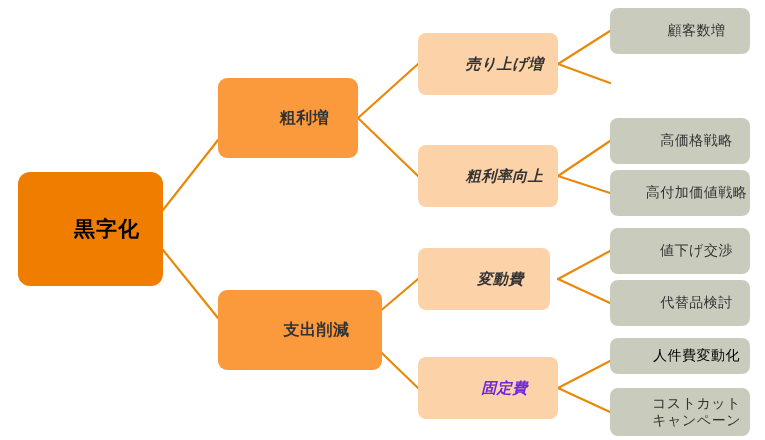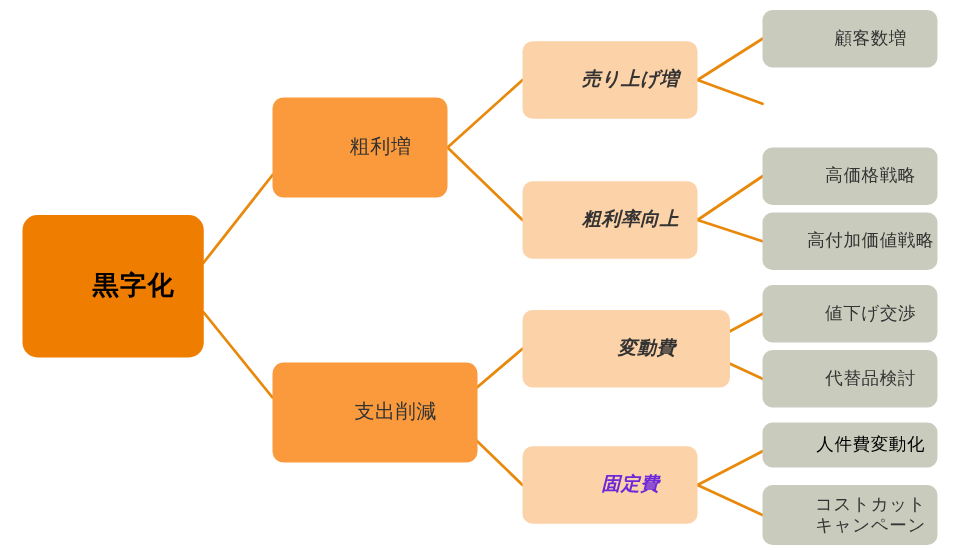--- a/index.html
+++ b/index.html
@@ -25,42 +25,42 @@
     width: 765px;
     height: 440px;
     pointer-events: none;
   }
   .node {
     position: absolute;
     box-sizing: border-box;
     display: flex;
     align-items: center;
     justify-content: center;
-    text-align: center;
+    text-align: right;
     line-height: 1.22;
     white-space: pre-line;
     z-index: 2;
     padding-left: 33px;
   }
   
   .lvl0 {
     background: #ef7d00;
     color: #ffffff;
     border-radius: 12px;
     font-size: 21px;
     font-weight: 700;
     letter-spacing: 1px;
   }
   
   .lvl1 {
     background: #fb9a3c;
     color: #333333;
     border-radius: 9px;
     font-size: 16px;
-    font-weight: 400;
+    font-weight: 700;
     letter-spacing: 0.5px;
   }
   
   .lvl2 {
     background: #fcd2a8;
     color: #333333;
     border-radius: 8px;
     font-size: 15px;
     font-weight: 700;
     letter-spacing: 0.5px;
@@ -107,21 +107,21 @@
     </g>
   </svg>
 
   <div class="node lvl0" style="left: 18px; top: 172px; width: 145px; height: 114px; background: rgb(239, 125, 0); color: #000000;">黒字化</div>
 
   <div class="node lvl1" style="left: 218px; top: 78px; width: 140px; height: 80px; background: rgb(251, 154, 60); color: rgb(51, 51, 51);">粗利増</div>
   <div class="node lvl1" style="left: 218px; top: 290px; width: 164px; height: 80px; background: rgb(251, 154, 60); color: rgb(51, 51, 51);">支出削減</div>
 
   <div class="node lvl2" style="left: 418px; top: 33px; width: 140px; height: 62px; background: rgb(252, 210, 168); color: rgb(51, 51, 51);">売り上げ増</div>
   <div class="node lvl2" style="left: 418px; top: 145px; width: 140px; height: 62px; background: rgb(252, 210, 168); color: rgb(51, 51, 51);">粗利率向上</div>
-  <div class="node lvl2" style="left: 418px; top: 248px; width: 166px; height: 62px; background: rgb(252, 210, 168); color: rgb(51, 51, 51);">変動費</div>
+  <div class="node lvl2" style="left: 418px; top: 248px; width: 132px; height: 62px; background: rgb(252, 210, 168); color: rgb(51, 51, 51);">変動費</div>
   <div class="node lvl2" style="left: 418px; top: 357px; width: 140px; height: 62px; background: rgb(252, 210, 168); color: #6d28d9;">固定費</div>
 
   <div class="node lvl3" style="left: 610px; top: 8px; width: 140px; height: 46px; background: rgb(201, 203, 189); color: rgb(51, 51, 51);">顧客数増</div>
   <div class="node lvl3" style="left: 610px; top: 118px; width: 140px; height: 46px; background: rgb(201, 203, 189); color: rgb(51, 51, 51);">高価格戦略</div>
   <div class="node lvl3" style="left: 610px; top: 170px; width: 140px; height: 46px; background: rgb(201, 203, 189); color: rgb(51, 51, 51);">高付加価値戦略</div>
   <div class="node lvl3" style="left: 610px; top: 228px; width: 140px; height: 46px; background: rgb(201, 203, 189); color: rgb(51, 51, 51);">値下げ交渉</div>
   <div class="node lvl3" style="left: 610px; top: 280px; width: 140px; height: 46px; background: rgb(201, 203, 189); color: rgb(51, 51, 51);">代替品検討</div>
   <div class="node lvl3" style="left: 610px; top: 338px; width: 140px; height: 36px; background: rgb(201, 203, 189); color: #000000;">人件費変動化</div>
   <div class="node lvl3" style="left: 610px; top: 388px; width: 140px; height: 48px; background: rgb(201, 203, 189); color: rgb(51, 51, 51);">コストカット
 キャンペーン</div>

